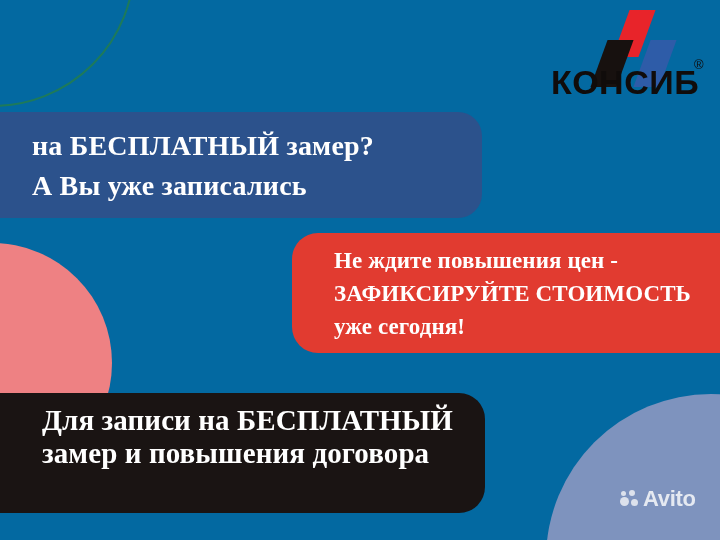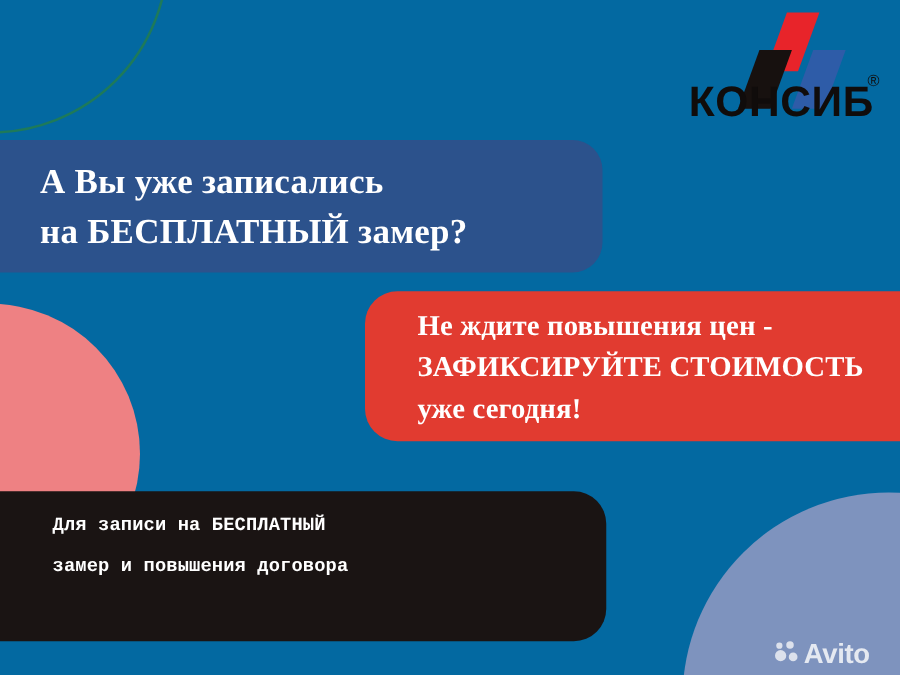--- a/index.html
+++ b/index.html
@@ -141,33 +141,34 @@
   .banner-black {
     left: -40px;
     top: 393px;
     width: 525px;
     height: 120px;
     background: #1A1413;
     border-radius: 26px;
     padding: 11px 0 0 82px;
   }
   .banner-black .banner-line {
-    font-family: Liberation Mono, monospace;
-    font-weight: bold;
-    font-size: 15px;
+    font-family: Liberation Serif, serif;
+    font-weight: bold;
+    font-size: 29px;
     line-height: 33px;
     letter-spacing: 0.1px;
   }
 
   
   .avito {
     position: absolute;
     left: 620px;
-    top: 512px;
+    top: 488px;
     display: flex;
+    align-items: center;
     gap: 3px;
     opacity: 0.92;
   }
   .avito-dots {
     position: relative;
     width: 20px;
     height: 20px;
   }
   .avito-dots i {
     position: absolute;
@@ -201,22 +202,22 @@
     <div class="logo-mark">
       <span class="para para-red"></span>
       <span class="para para-black"></span>
       <span class="para para-blue"></span>
     </div>
     <div class="logo-word">КОНСИБ</div>
     <div class="logo-reg">®</div>
   </div>
 
   <div class="banner banner-blue">
+    <div class="banner-line">на БЕСПЛАТНЫЙ замер?</div>
     <div class="banner-line">А Вы уже записались</div>
-    <div class="banner-line">на БЕСПЛАТНЫЙ замер?</div>
   </div>
 
   <div class="banner banner-red">
     <div class="banner-line">Не ждите повышения цен -</div>
     <div class="banner-line">ЗАФИКСИРУЙТЕ СТОИМОСТЬ</div>
     <div class="banner-line">уже сегодня!</div>
   </div>
 
   <div class="banner banner-black">
     <div class="banner-line">Для записи на БЕСПЛАТНЫЙ</div>

